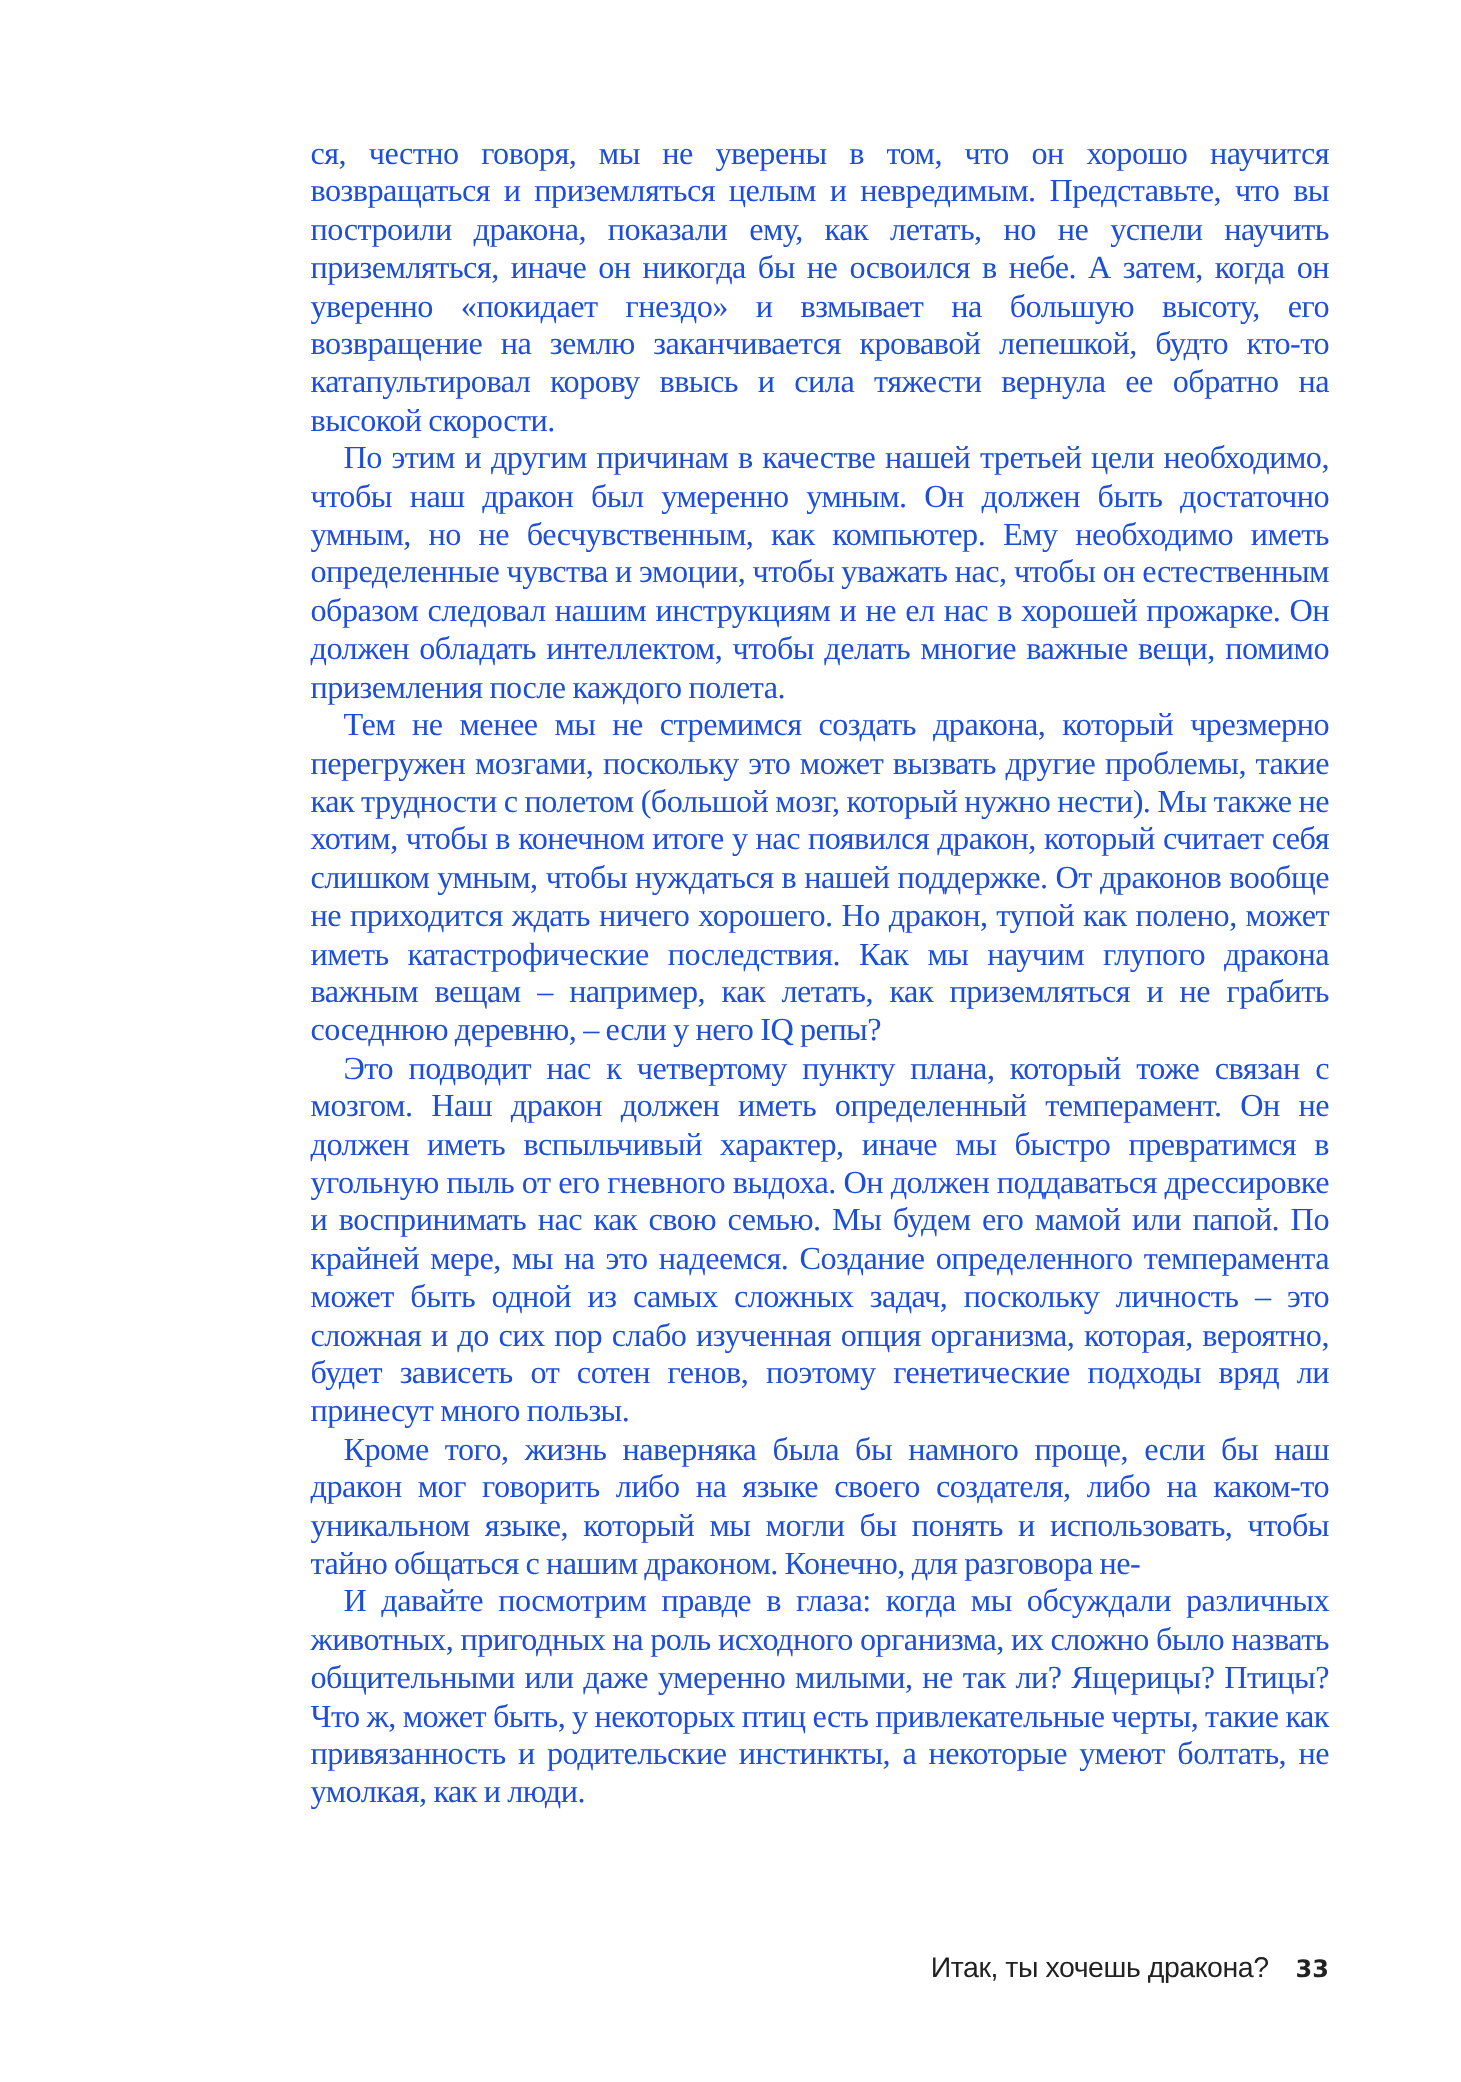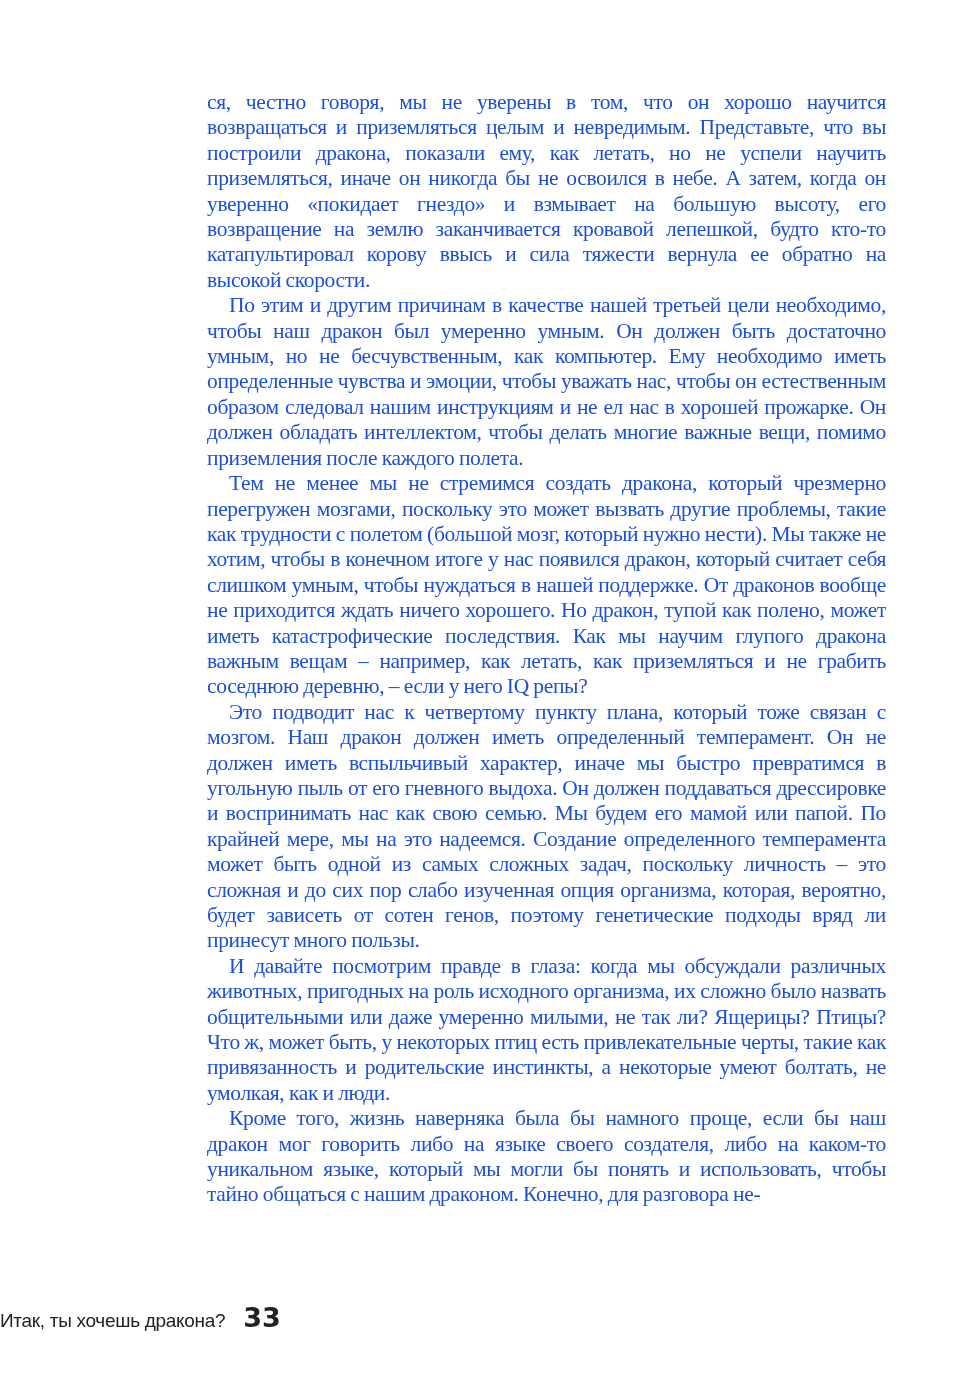--- a/index.html
+++ b/index.html
@@ -12,40 +12,40 @@
     color: #1d4ed8;
     text-align: justify;
     margin: 0;
     letter-spacing: -0.35px;
     word-spacing: -0.5px;
     hyphens: manual;
   }
   .para.indent { text-indent: 22px; }
   .footer {
     position: absolute; left: 0; right: 88px; top: 1302px;
-    display: flex; align-items: baseline;
+    display: flex; justify-content: flex-end; align-items: baseline;
     color: #222;
   }
   .running-title {
     font-family: "Liberation Sans", "DejaVu Sans", sans-serif;
     font-size: 19px; letter-spacing: -0.3px; margin-right: 18px;
   }
   .page-number {
     font-family: "DejaVu Sans", "Liberation Sans", sans-serif;
-    font-weight: bold; font-size: 27px;
+    font-weight: bold; font-size: 16px;
   }
 </style>
 </head>
 <body>
 
 <div class="page">
   <p class="para">ся, честно говоря, мы не уверены в том, что он хорошо научится возвращаться и приземляться целым и невредимым. Представьте, что вы построили дракона, показали ему, как летать, но не успели научить приземляться, иначе он никогда бы не освоился в небе. А затем, когда он уверенно «покидает гнездо» и взмывает на большую высоту, его возвращение на землю заканчивается кровавой лепешкой, будто кто-то катапультировал корову ввысь и сила тяжести вернула ее обратно на высокой скорости.</p>
   <p class="para indent">По этим и другим причинам в качестве нашей третьей цели необходимо, чтобы наш дракон был умеренно умным. Он должен быть достаточно умным, но не бесчувственным, как компьютер. Ему необходимо иметь определенные чувства и эмоции, чтобы уважать нас, чтобы он естественным образом следовал нашим инструкциям и не ел нас в хорошей прожарке. Он должен обладать интеллектом, чтобы делать многие важные вещи, помимо приземления после каждого полета.</p>
   <p class="para indent">Тем не менее мы не стремимся создать дракона, который чрезмерно перегружен мозгами, поскольку это может вызвать другие проблемы, такие как трудности с полетом (большой мозг, который нужно нести). Мы также не хотим, чтобы в конечном итоге у нас появился дракон, который считает себя слишком умным, чтобы нуждаться в нашей поддержке. От драконов вообще не приходится ждать ничего хорошего. Но дракон, тупой как полено, может иметь катастрофические последствия. Как мы научим глупого дракона важным вещам – например, как летать, как приземляться и не грабить соседнюю деревню, – если у него IQ репы?</p>
   <p class="para indent">Это подводит нас к четвертому пункту плана, который тоже связан с мозгом. Наш дракон должен иметь определенный темперамент. Он не должен иметь вспыльчивый характер, иначе мы быстро превратимся в угольную пыль от его гневного выдоха. Он должен поддаваться дрессировке и воспринимать нас как свою семью. Мы будем его мамой или папой. По крайней мере, мы на это надеемся. Создание определенного темперамента может быть одной из самых сложных задач, поскольку личность – это сложная и до сих пор слабо изученная опция организма, которая, вероятно, будет зависеть от сотен генов, поэтому генетические подходы вряд ли принесут много пользы.</p>
+  <p class="para indent">Кроме того, жизнь наверняка была бы намного проще, если бы наш дракон мог говорить либо на языке своего создателя, либо на каком-то уникальном языке, который мы могли бы понять и использовать, чтобы тайно общаться с нашим драконом. Конечно, для разговора не-</p>
   <p class="para indent">И давайте посмотрим правде в глаза: когда мы обсуждали различных животных, пригодных на роль исходного организма, их сложно было назвать общительными или даже умеренно милыми, не так ли? Ящерицы? Птицы? Что ж, может быть, у некоторых птиц есть привлекательные черты, такие как привязанность и родительские инстинкты, а некоторые умеют болтать, не умолкая, как и люди.</p>
-  <p class="para indent">Кроме того, жизнь наверняка была бы намного проще, если бы наш дракон мог говорить либо на языке своего создателя, либо на каком-то уникальном языке, который мы могли бы понять и использовать, чтобы тайно общаться с нашим драконом. Конечно, для разговора не-</p>
 </div>
 
 <div class="footer">
   <span class="running-title">Итак, ты хочешь дракона?</span>
   <span class="page-number">33</span>
 </div>
 
 </body></html>

